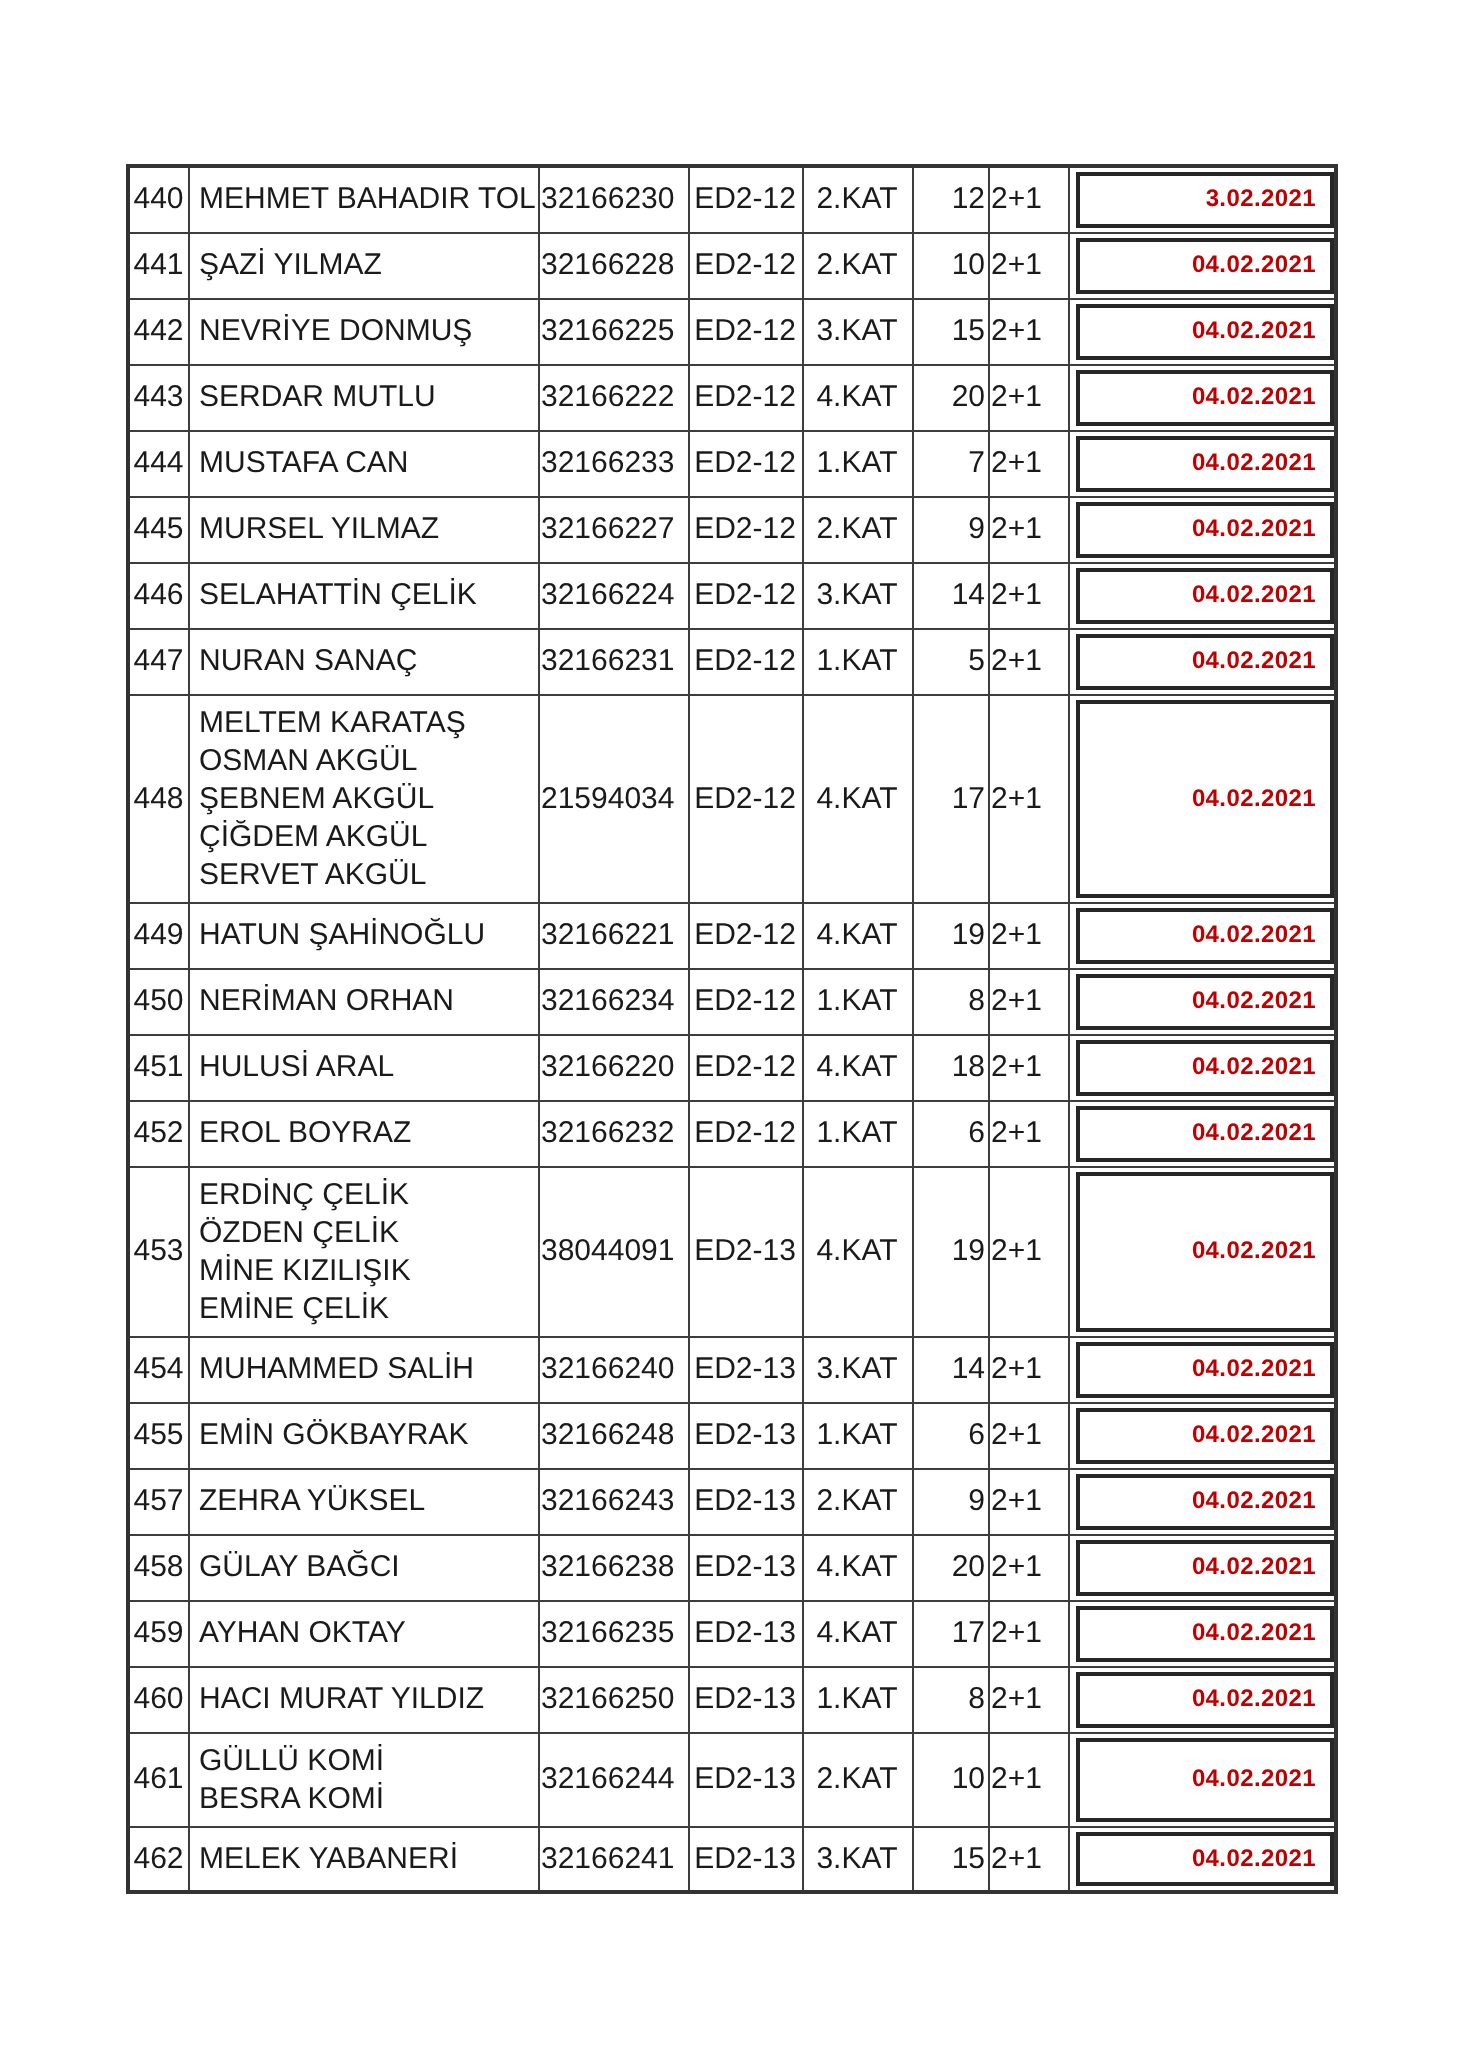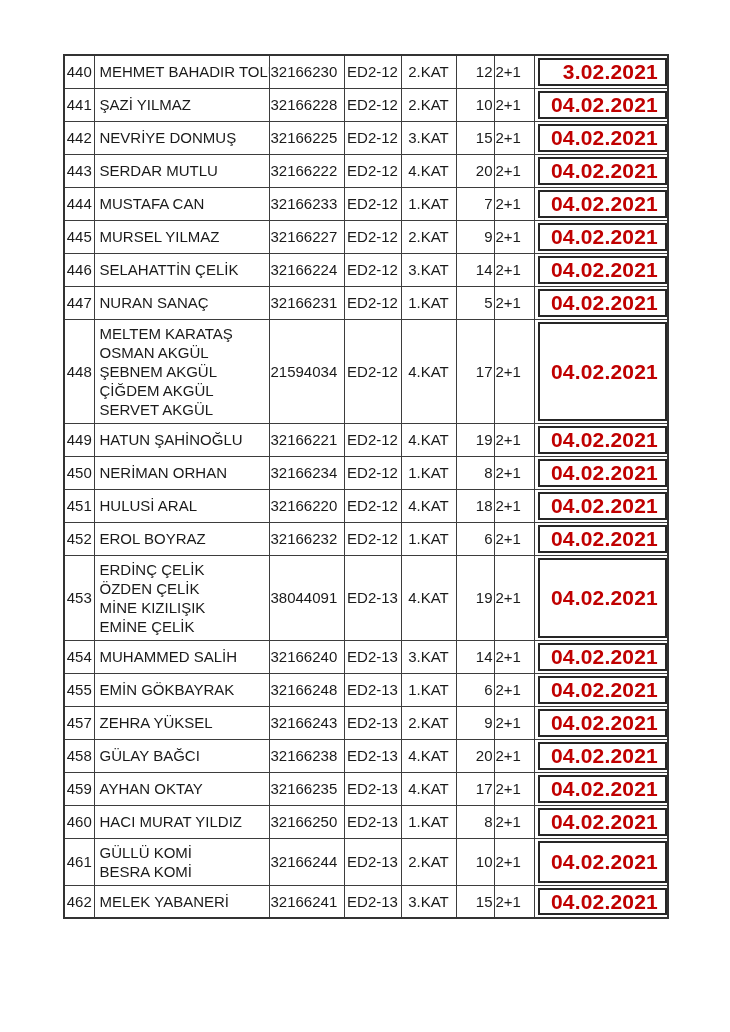--- a/index.html
+++ b/index.html
@@ -12,21 +12,21 @@
   html,body{margin:0;padding:0;}
   body{
     width:730px;height:1032px;
     background:var(--page-bg);
     position:relative;
     font-family:"Liberation Sans", sans-serif;
     color:var(--text);
   }
   .table-wrap{
     position:absolute;
-    left:63px;top:54px;
+    left:63px;top:82px;
     width:604px;
   }
   table.alloc{
     border-collapse:collapse;
     table-layout:fixed;
     width:604px;
     border:2px solid #333333;
   }
   table.alloc td{
     border:1.5px solid var(--grid);
@@ -49,21 +49,21 @@
   .date-box{
     position:absolute;
     top:2px;bottom:2px;left:3px;right:0px;
     border:2.5px solid var(--box-border);
     display:flex;
     align-items:center;
     justify-content:flex-end;
     padding-right:7px;
     color:var(--date-red);
     font-weight:700;
-    font-size:21px;
+    font-size:12px;
     letter-spacing:0.2px;
   }
 </style>
 </head>
 <body>
 
 <div class="table-wrap">
   <table class="alloc">
     <colgroup>
       <col style="width:30px">

